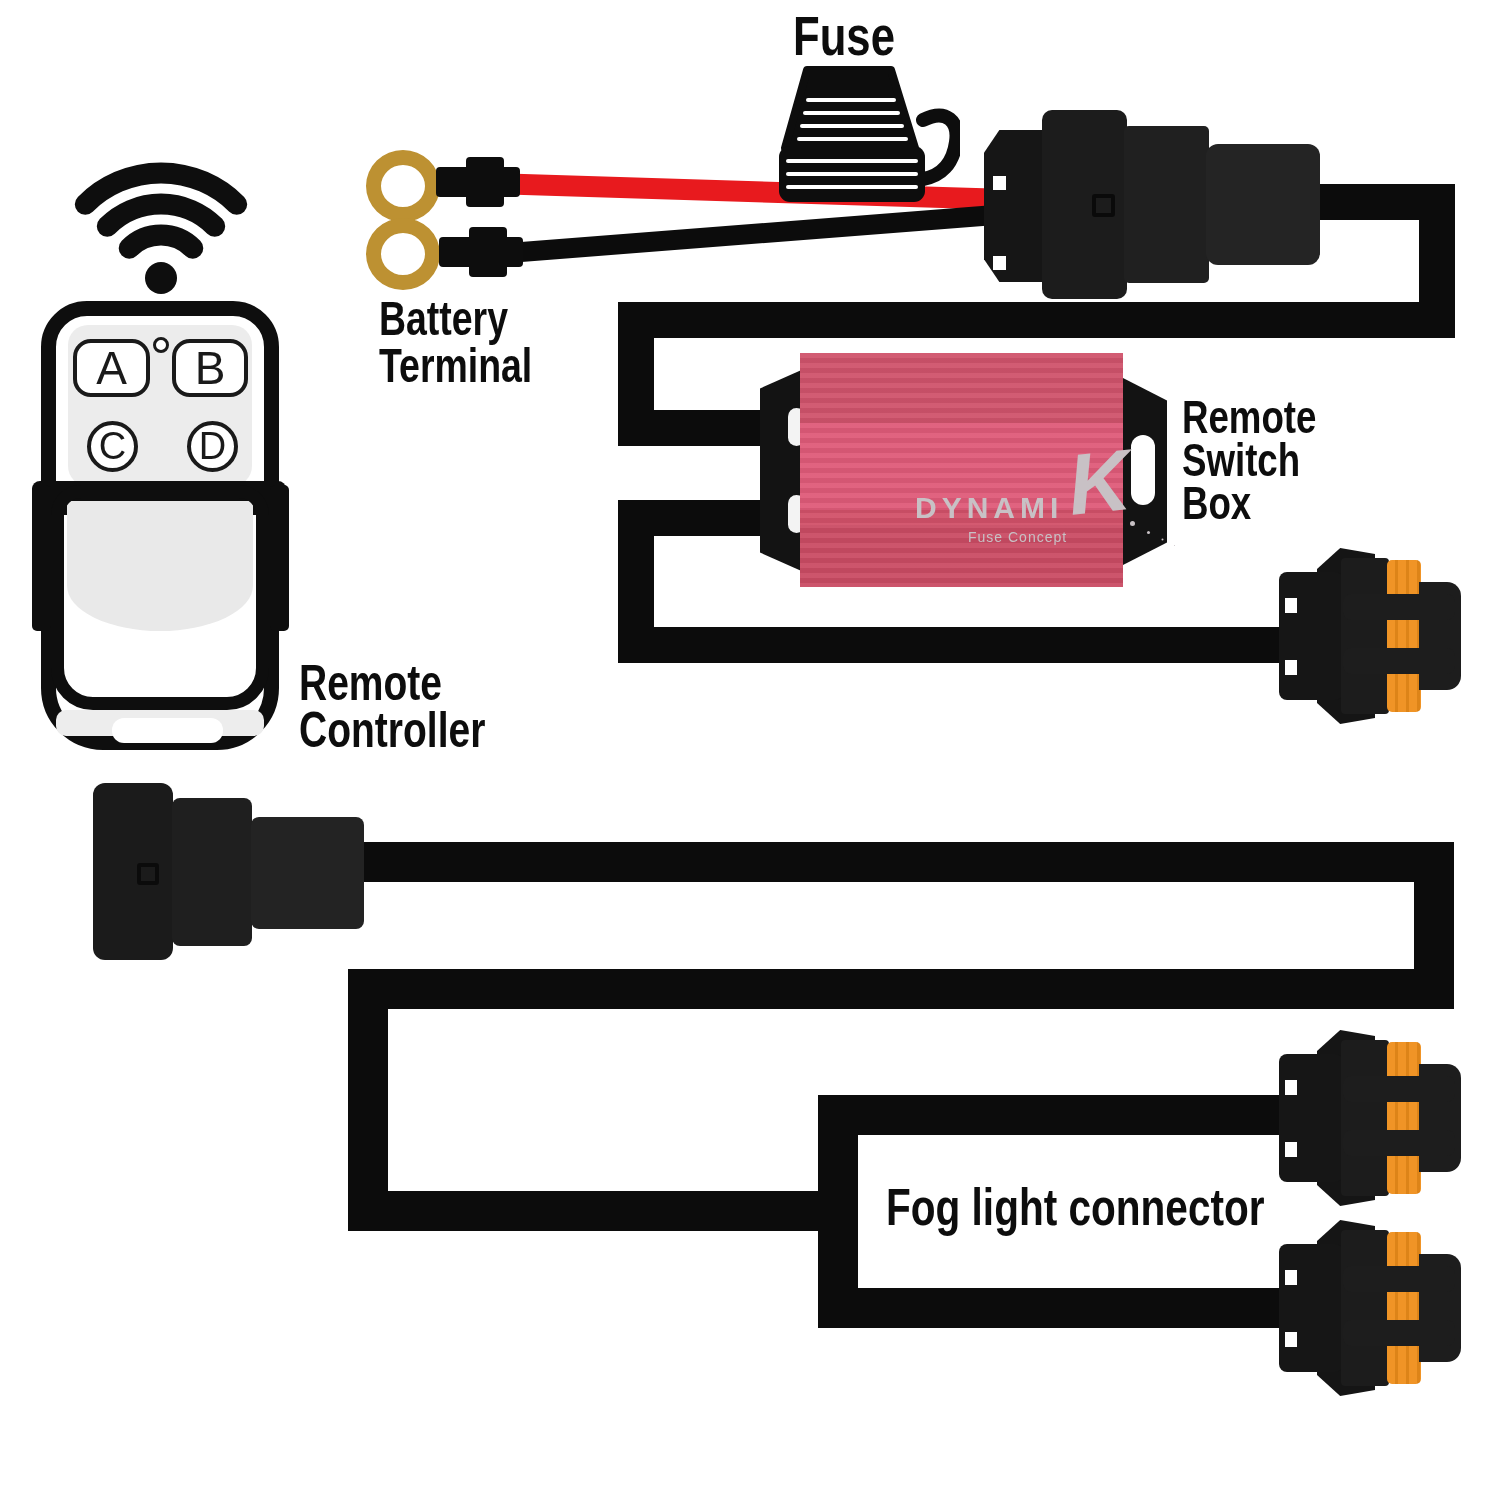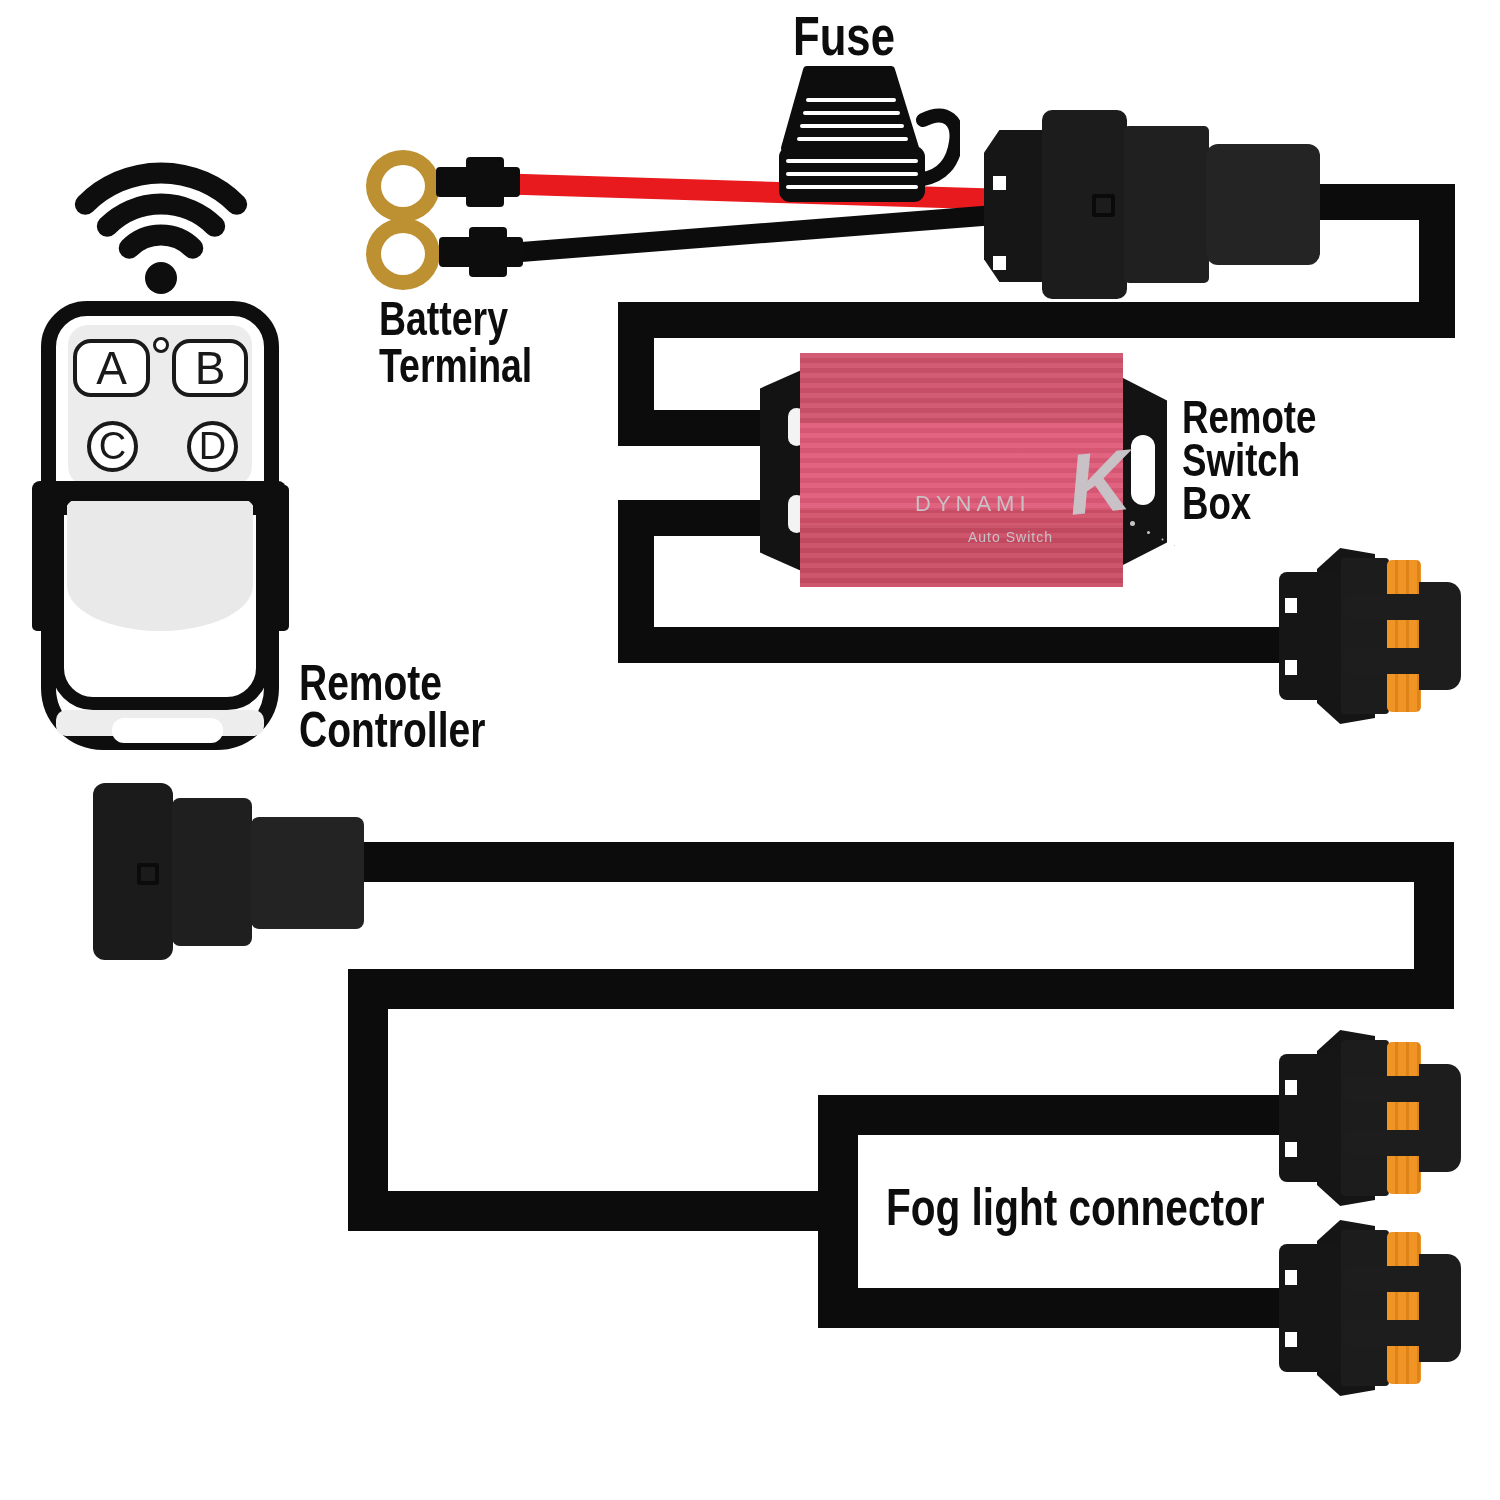--- a/index.html
+++ b/index.html
@@ -53,21 +53,21 @@
                   clip-path:polygon(0 10%,100% 0,100% 100%,0 90%)}
   #switchbox .brR{position:absolute;left:368px;top:28px;width:44px;height:187px;background:#131313;
                   clip-path:polygon(0 0,100% 12%,100% 88%,0 100%)}
   #switchbox .slot{position:absolute;left:376px;top:85px;width:24px;height:70px;background:#fff;border-radius:12px}
   #switchbox .pink{position:absolute;left:45px;top:3px;width:323px;height:234px;
      background:
        repeating-linear-gradient(180deg,rgba(255,255,255,.05) 0 5px,rgba(0,0,0,.05) 5px 10px),
        linear-gradient(180deg,var(--pink_top,#d0536c) 0 70px,var(--pink_mid,#df5b79) 70px 157px,
                        #d25169 157px 172px,var(--pink_low,#ca4c64) 172px 100%)}
   #switchbox .stub{position:absolute;left:33px;width:17px;height:38px;background:#f3f3f3;border-radius:9px}
-  .logo-dynami{position:absolute;left:115px;top:138px;font-size:22px;font-weight:400;letter-spacing:5px;
+  .logo-dynami{position:absolute;left:115px;top:138px;font-size:30px;font-weight:700;letter-spacing:5px;
                color:var(--logo_gray,#c8c1c5)}
   .logo-k{position:absolute;left:268px;top:86px;font-size:86px;line-height:86px;font-weight:700;font-style:italic;
           color:var(--logo_gray,#c8c1c5);transform:rotate(-6deg)}
   .logo-tag{position:absolute;left:168px;top:176px;font-size:14px;letter-spacing:1px;color:var(--logo_gray,#c8c1c5)}
   .logo-dots{position:absolute;left:330px;top:168px;width:5px;height:5px;border-radius:50%;background:var(--logo_gray,#c8c1c5);
              box-shadow:16px 9px 0 -1px var(--logo_gray,#c8c1c5),30px 16px 0 -1.5px var(--logo_gray,#c8c1c5),
                         42px 22px 0 -2px var(--logo_gray,#c8c1c5)}
   
   #blc{left:93px;top:783px;width:272px;height:178px}
   #blc .s1{position:absolute;left:0;top:0;width:80px;height:177px;background:#1b1b1b;border-radius:12px}
@@ -167,21 +167,21 @@
 
   <div id="switchbox" class="abs">
     <div class="brL"></div>
     <div class="brR"></div>
     <div class="slot"></div>
     <div class="stub" style="top:58px"></div>
     <div class="stub" style="top:145px"></div>
     <div class="pink">
       <span class="logo-dynami">DYNAMI</span>
       <span class="logo-k">K</span>
-      <span class="logo-tag">Auto Switch</span>
+      <span class="logo-tag">Fuse Concept</span>
       <span class="logo-dots"></span>
     </div>
   </div>
 
   <div class="oc" style="left:1277px;top:546px">
     <div class="hatT"></div>
     <div class="hatB"></div>
     <div class="back">
         <i class="n1"></i>
         <i class="n2"></i>

